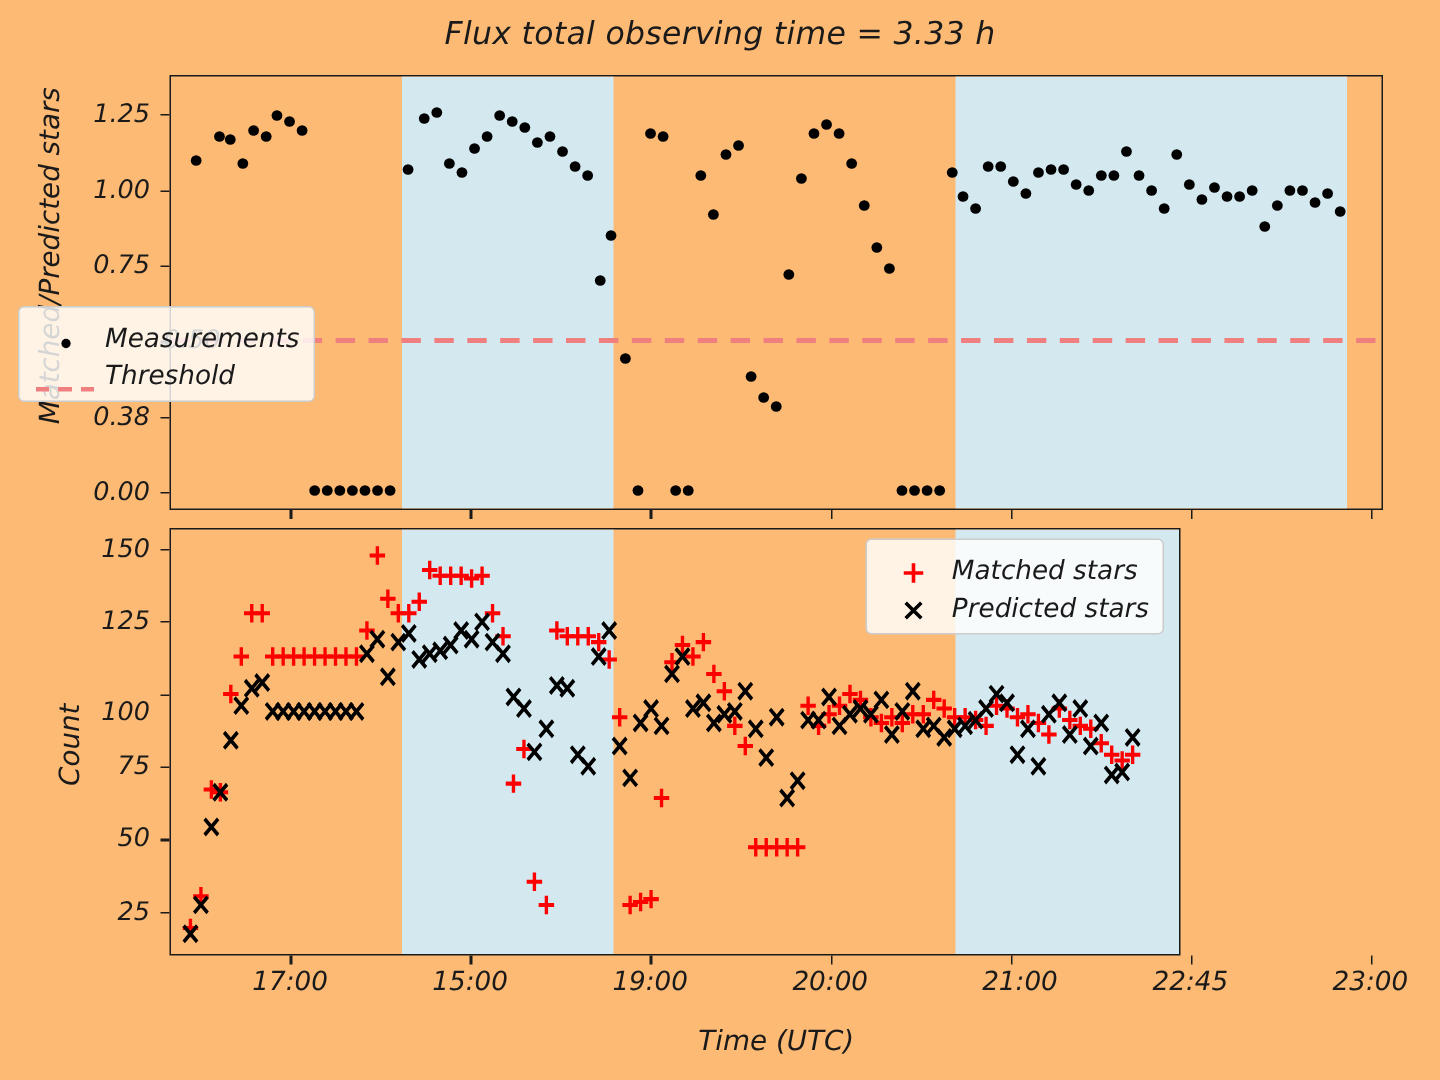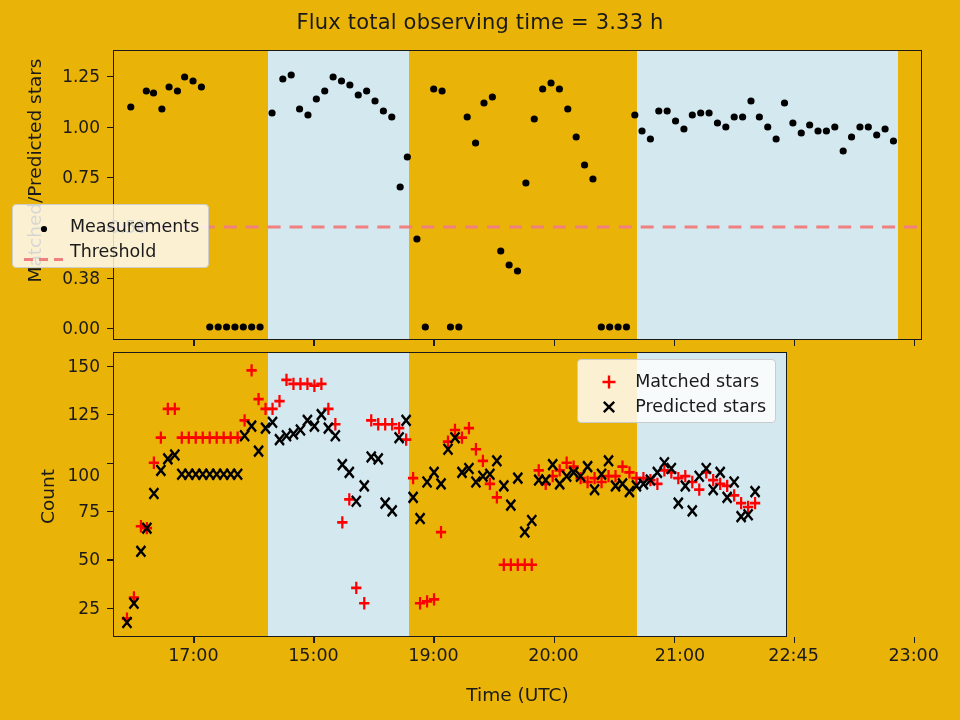--- a/index.html
+++ b/index.html
@@ -11,21 +11,22 @@
     width: 960px;
     height: 720px;
     font-family: "DejaVu Sans", sans-serif;
     color: #000000;
     overflow: hidden;
   }
   #figure {
     position: relative;
     width: 960px;
     height: 720px;
-    background: #eab308;
+    background: #fdba74;
+    font-style: italic;
   }
   .title {
     position: absolute;
     left: 0;
     top: 10px;
     width: 960px;
     text-align: center;
     font-size: 21px;
     color: #1a1a1a;
     letter-spacing: 0.2px;

